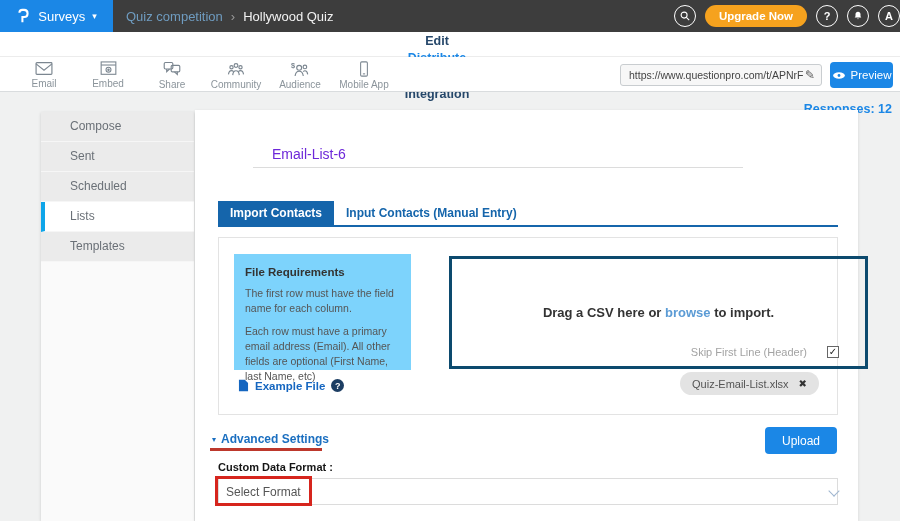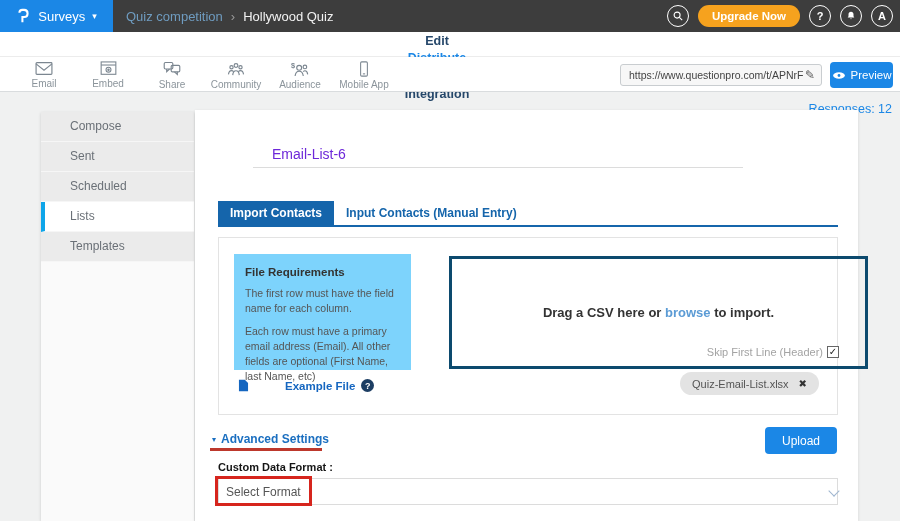--- a/index.html
+++ b/index.html
@@ -9,29 +9,29 @@
 
   
   .topbar { position:absolute; left:0; top:0; width:900px; height:32px; background:#3d3d3d; display:flex; align-items:center; }
   .brand { width:113px; height:32px; background:#1b87e6; display:flex; align-items:center; justify-content:center; gap:7px; color:#fff; cursor:pointer; }
   .brand-label { font-size:13px; }
   .caret { font-size:9px; line-height:1; }
   .crumbs { display:flex; align-items:center; gap:8px; padding-left:13px; font-size:13px; white-space:nowrap; }
   .crumb-parent { color:#6f9cc0; }
   .crumb-sep { color:#9a9a9a; font-size:13px; }
   .crumb-current { color:#f2f2f2; }
-  .topbar-right { margin-left:auto; display:flex; align-items:center; gap:9px; padding-right:7px; }
+  .topbar-right { margin-left:auto; display:flex; align-items:center; gap:9px; }
   .circle-btn { width:22px; height:22px; border:1.5px solid #fff; border-radius:50%; display:flex; align-items:center; justify-content:center; color:#fff; font-size:11px; font-weight:bold; flex:0 0 auto; cursor:pointer; }
   .upgrade { background:#f6a21e; color:#fff; font-size:11.5px; font-weight:bold; padding:5px 14px; border-radius:13px; cursor:pointer; white-space:nowrap; }
 
   
   .navbar { position:absolute; top:32px; left:0; width:900px; height:25px; background:#fff; display:flex; align-items:center; padding:0 8px; border-bottom:1px solid #ececec;flex-direction:column; }
   .nav-item { font-size:12.5px; font-weight:bold; color:#25476a; margin-right:26px; padding:2px 1px 1px; cursor:pointer; }
   .nav-item.active { color:#1b87e6; border-bottom:2px solid #a7cdec; }
-  .responses { margin-left:auto; color:#1b87e6; font-size:12.5px; font-weight:normal; }
+  .responses { margin-left:auto; color:#1b87e6; font-size:12.5px; font-weight:bold; }
 
   
   .toolbar { position:absolute; top:57px; left:0; width:900px; height:35px; background:#fff; border-bottom:1px solid #d9dcde; }
   .channels { display:flex; margin-left:12px; padding-top:3px; }
   .channel { width:64px; display:flex; flex-direction:column; align-items:center; gap:1px; color:#7b8690; cursor:pointer; }
   .channel svg { stroke:#7b8690; fill:none; stroke-width:1.4; }
   .channel-label { font-size:10px; color:#8b949b; white-space:nowrap; }
   .url-wrap { position:absolute; left:620px; top:7px; width:202px; height:22px; background:#f7f7f7; border:1px solid #c9cdd0; border-radius:3px; display:flex; align-items:center; }
   .url-input { flex:1; min-width:0; border:none; background:transparent; font-size:10.5px; color:#444; padding:0 2px 0 8px; font-family:inherit; outline:none; }
   .pencil { font-size:12px; color:#555; padding-right:6px; cursor:pointer; }
@@ -47,26 +47,26 @@
   .title-input { position:absolute; left:58px; top:32px; width:490px; height:26px; border:none; border-bottom:1px solid #dcdcdc; font-size:14px; color:#6d28d9; padding:0 0 2px 19px; background:transparent; font-family:inherit; outline:none; }
   .tabs { position:absolute; left:23px; top:91px; width:620px; display:flex; border-bottom:2px solid #1565ab; }
   .tab { font-size:12px; font-weight:bold; color:#1565ab; padding:5px 12px; cursor:pointer; white-space:nowrap; }
   .tab.active { background:#1565ab; color:#fff; }
 
   .upload-box { position:absolute; left:23px; top:127px; width:620px; height:178px; border:1px solid #e3e3e3; }
   .filereq { position:absolute; left:15px; top:16px; width:177px; height:116px; background:#7dd3fc; padding:12px 11px; }
   .filereq h4 { font-size:11.5px; color:#333; font-weight:bold; }
   .filereq p { margin-top:8px; font-size:10.5px; color:#555; line-height:1.42; }
   .example-row { position:absolute; left:19px; top:141px; display:flex; align-items:center; gap:6px; cursor:pointer; }
-  .example-label { font-size:11.5px; font-weight:bold; color:#1566c0;margin-left:30px; }
+  .example-label { font-size:11.5px; font-weight:bold; color:#1566c0; }
   .help-circle { width:13px; height:13px; border-radius:50%; background:#1d3e63; color:#fff; font-size:9px; font-weight:bold; display:flex; align-items:center; justify-content:center; }
   .droparea { position:absolute; left:230px; top:18px; width:419px; height:113px; border:3px solid #0c4a6e; display:flex; align-items:center; justify-content:center; }
   .drop-text { font-size:13px; color:#333; font-weight:bold; white-space:nowrap; }
   .drop-text .browse { color:#5b9bd5; cursor:pointer; }
-  .skip-row { position:absolute; right:26px; bottom:8px; display:flex; align-items:center; gap:4px; }
+  .skip-row { position:absolute; right:26px; bottom:8px; display:flex; align-items:center; gap:20px; }
   .skip-label { font-size:11px; color:#a3a3a3; }
   .checkbox { width:12px; height:12px; border:1.5px solid #666; background:#fff; display:flex; align-items:center; justify-content:center; font-size:10px; line-height:1; color:#222; cursor:pointer; }
   .chip { position:absolute; right:18px; top:134px; height:23px; background:#e3e3e3; border-radius:12px; display:flex; align-items:center; gap:10px; padding:0 12px; }
   .chip-name { font-size:11px; color:#555; white-space:nowrap; }
   .chip-close { font-size:10px; color:#333; cursor:pointer; }
 
   .advanced { position:absolute; left:17px; top:322px; display:flex; align-items:center; gap:5px; color:#1b6fc0; font-size:12px; font-weight:bold; cursor:pointer; }
   .adv-triangle { font-size:8px; }
   .redline { position:absolute; left:15px; top:338px; width:112px; height:3px; background:#bd382c; }
   .upload-btn { position:absolute; left:570px; top:317px; width:72px; height:27px; background:#1b87e6; color:#fff; border-radius:4px; font-size:12px; display:flex; align-items:center; justify-content:center; cursor:pointer; }

